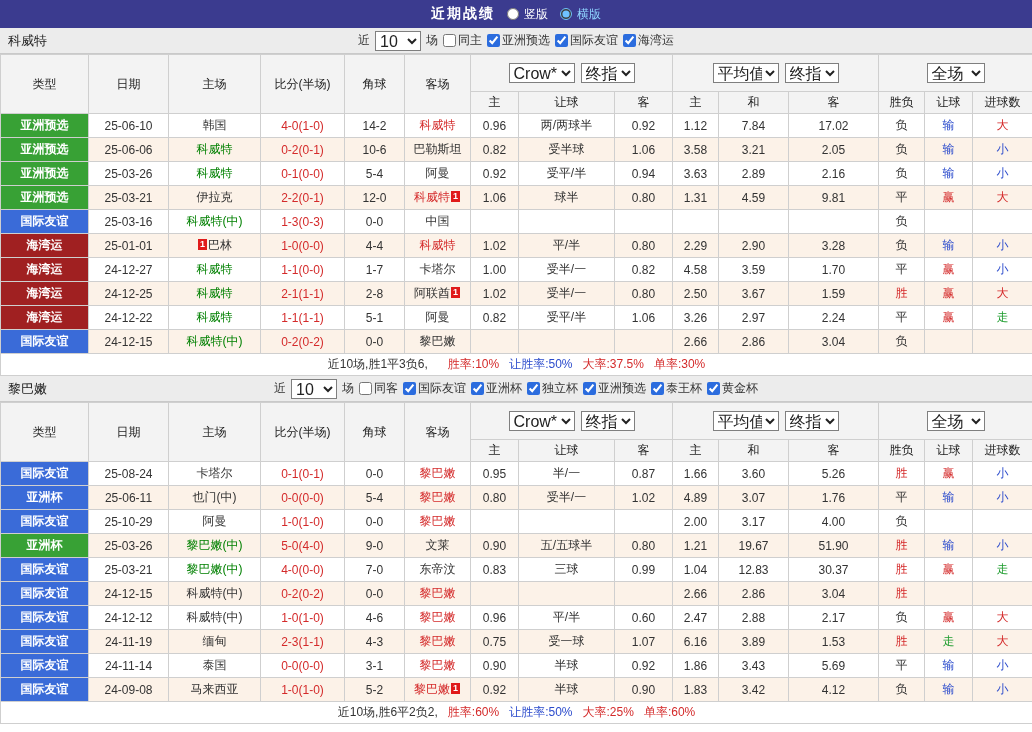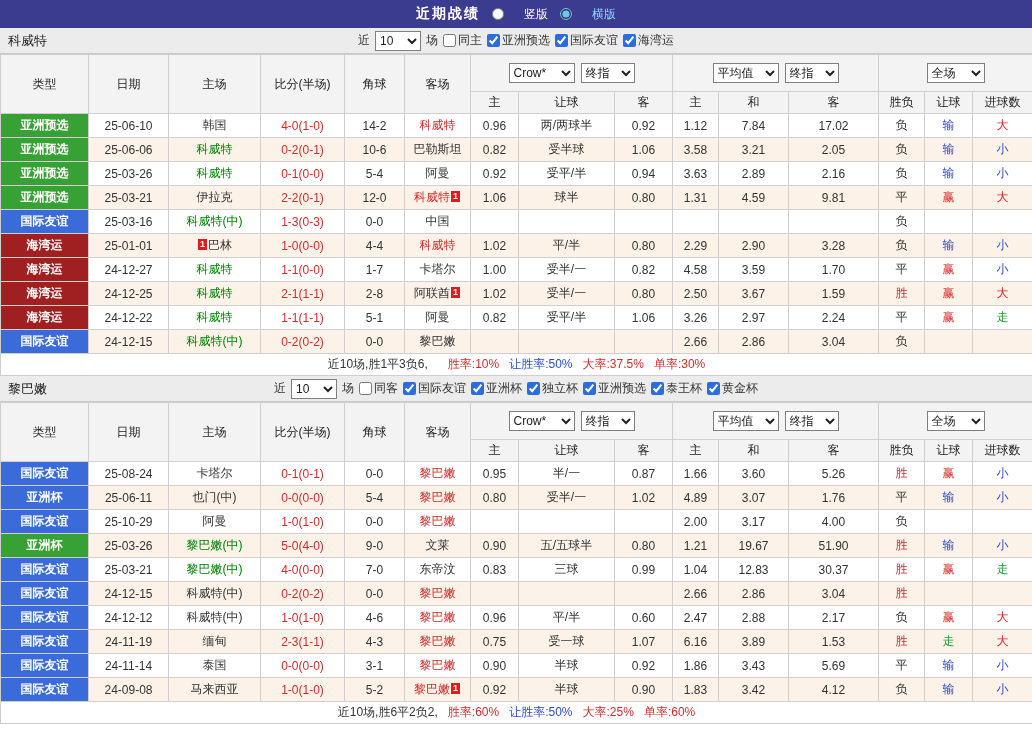--- a/index.html
+++ b/index.html
@@ -1,27 +1,27 @@
 <!DOCTYPE html>
 <html><head>
 <meta charset="utf-8">
 <style>
   * { box-sizing: border-box; }
   body { margin:0; width:1032px; background:#fff; font-family:"Liberation Sans","DejaVu Sans",sans-serif; font-size:12px; color:#333; }
   .topbar { height:28px; background:#3b3b8f; display:flex; align-items:center; justify-content:center; gap:12px; }
   .topbar .title { color:#fff; font-weight:bold; font-size:14px; letter-spacing:2px; }
-  .radio-label { display:flex; align-items:center; gap:20px; color:#fff; cursor:pointer; }
+  .radio-label { display:flex; align-items:center; gap:5px; color:#fff; cursor:pointer; }
   .radio-label input { margin:0; width:12px; height:12px; accent-color:#6fc2ff; }
   .section-bar { display:flex; align-items:center; height:26px; background:#ececec; border-bottom:1px solid #c9c9c9; padding:0 8px; }
   .team-name { width:150px; font-size:13px; color:#222; text-align:left; }
   .spacer { width:150px; }
   .filter { flex:1; display:flex; align-items:center; justify-content:center; gap:5px; }
   .cb-label { display:flex; align-items:center; gap:2px; cursor:pointer; }
   .cb-label input { width:13px; height:13px; margin:0; accent-color:#2b6cde; }
-  select { font-family:inherit; font-size:12px; height:20px; border:1px solid #7f7f7f; background:#fff; color:#222; }
+  select { font-family:inherit; font-size:16px; height:20px; border:1px solid #7f7f7f; background:#fff; color:#222; }
   .sel-games { width:46px; }
   .sel-m { width:66px; }
   .sel-s { width:54px; }
   .sel-scope { width:58px; }
   table { width:1032px; border-collapse:collapse; table-layout:fixed; }
   th, td { border:1px solid #cfcfcf; text-align:center; padding:0 1px; overflow:hidden; white-space:nowrap; }
   thead th { background:#f3f3f3; font-weight:normal; color:#222; height:22px; }
   thead tr:first-child th { height:26px; }
   thead th.group select { margin:8px 3px; }
   tbody td { height:24px; }

